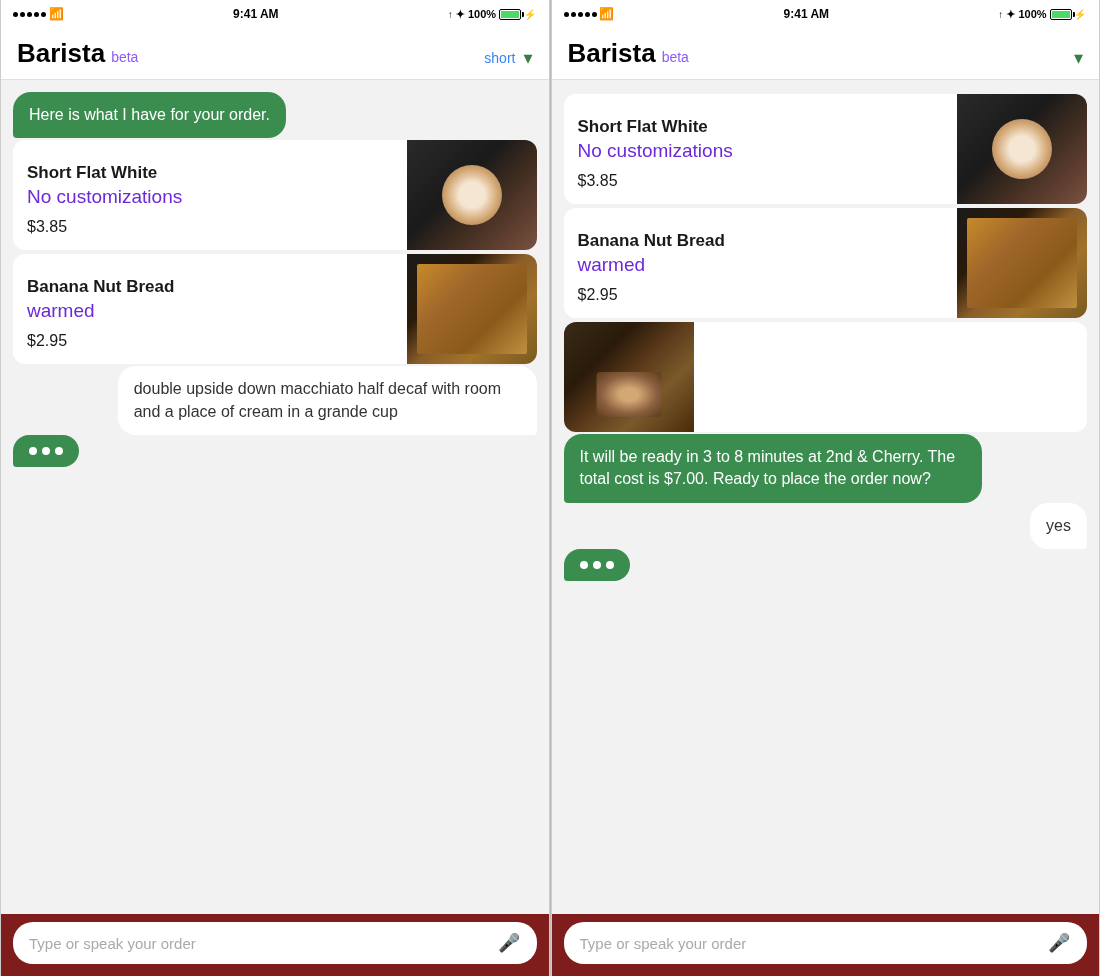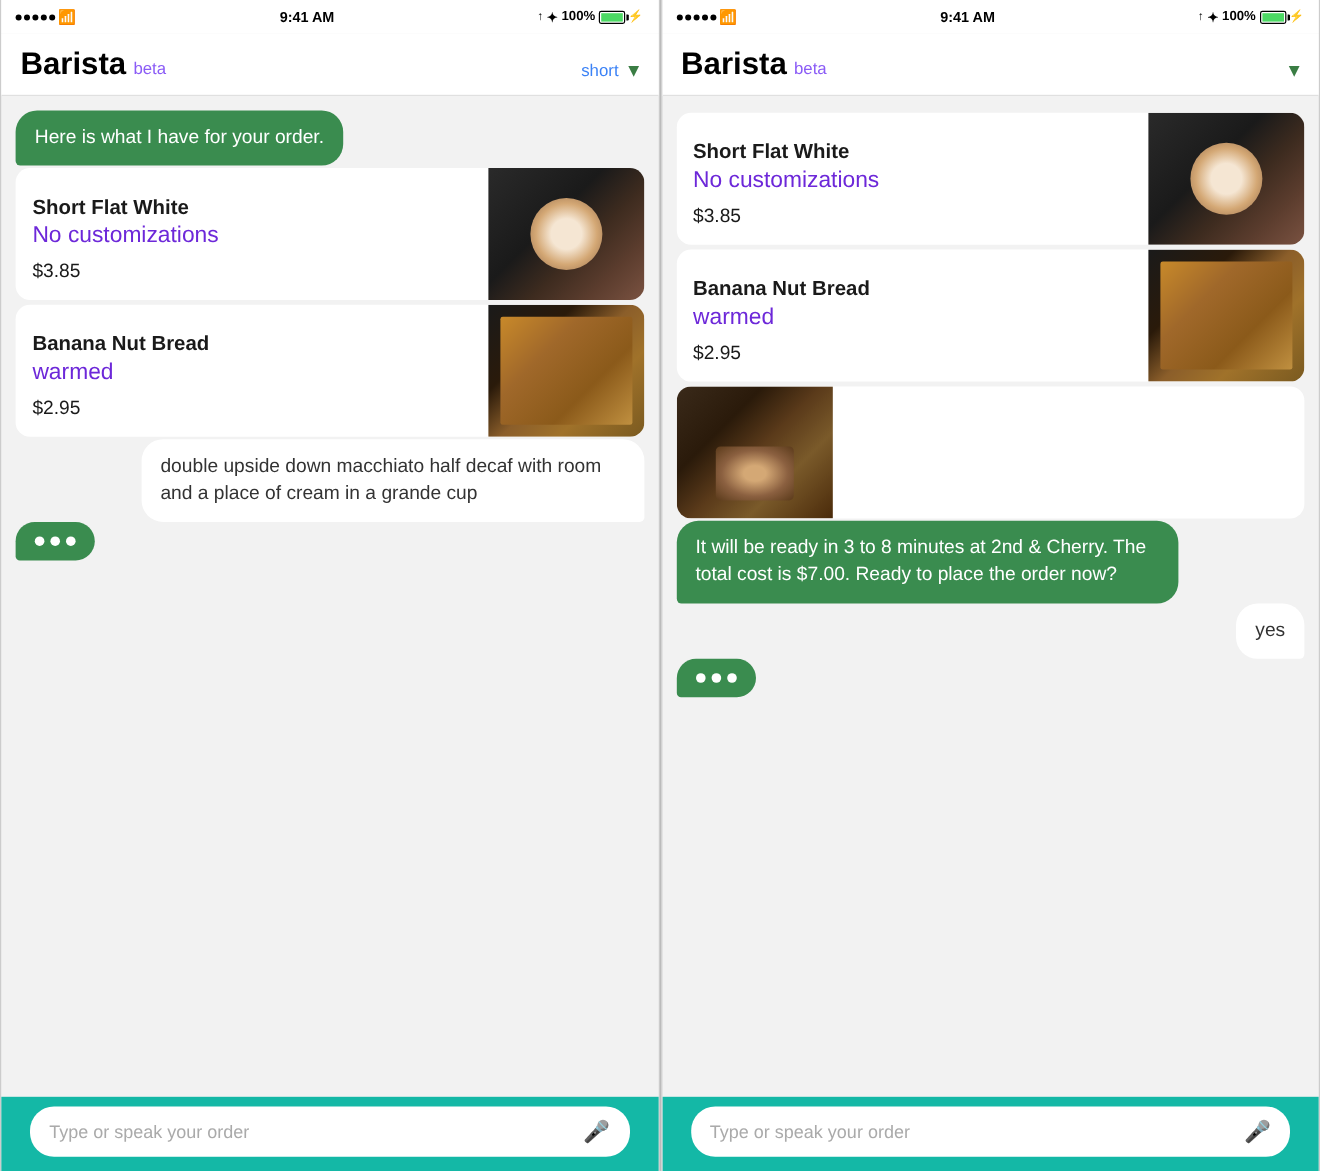--- a/index.html
+++ b/index.html
@@ -219,22 +219,22 @@
       bottom: 15px;
       left: 50%;
       transform: translateX(-50%);
       width: 65px;
       height: 45px;
       background: radial-gradient(ellipse, #d4a875 20%, #8b6040 60%, #5a3a1a 100%);
       border-radius: 4px;
     }
     
     .input-bar {
-      background: #14b8a6;
-      padding: 8px 24px 12px;
+      background: #7f1d1d;
+      padding: 8px 12px 12px;
       display: flex;
       align-items: center;
       gap: 8px;
     }
     .input-field {
       flex: 1;
       background: white;
       border: none;
       border-radius: 20px;
       padding: 10px 16px;

